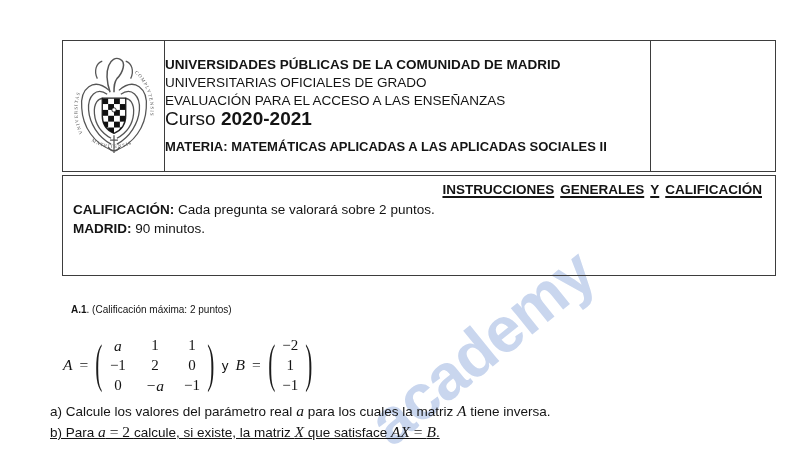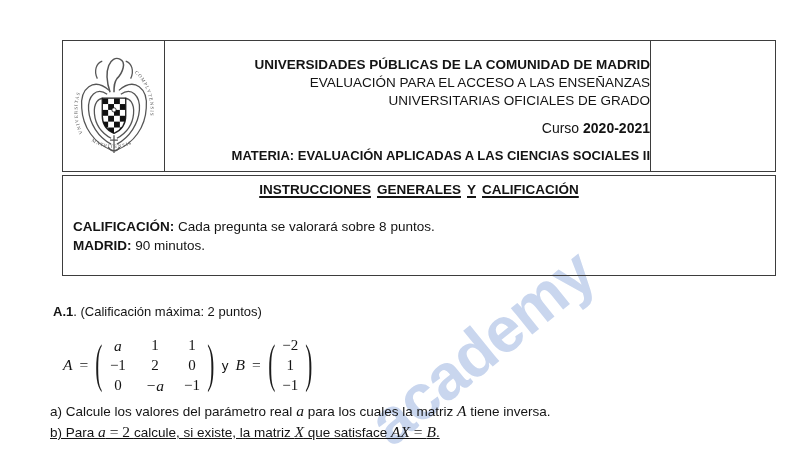--- a/index.html
+++ b/index.html
@@ -39,51 +39,51 @@
     background:transparent;
   }
   .logo-cell {
     width:102px;
     border-right:1.5px solid #3d3d3d;
     display:flex; align-items:center; justify-content:center;
   }
   .center-cell {
     flex:1;
     border-right:1.5px solid #3d3d3d;
-    text-align:right;
+    text-align:left;
     padding-top:15px;
   }
   .right-cell { width:124px; }
 
   .h-line1 { font-weight:bold; font-size:13.5px; line-height:18px; }
   .h-line2 { font-size:13.5px; line-height:18px; }
-  .h-curso { font-size:14px; line-height:18px; margin-top:9px; }
+  .h-curso { font-size:19px; line-height:18px; }
   .h-materia { font-weight:bold; font-size:13px; line-height:18px; margin-top:10px; white-space:nowrap; }
 
   
   .instr-box {
     position:absolute; left:62px; top:175px;
     width:714px; height:101px;
     border:1.5px solid #3d3d3d;
     padding:4px 10px 0 10px;
     font-size:13.5px;
     line-height:19px;
   }
-  .instr-title { text-align:center; font-weight:bold; margin-bottom:18px; }
+  .instr-title { text-align:right; font-weight:bold; margin-bottom:1px; }
   .instr-title .u {
     display:inline-block;
     margin:0 3px;
     text-decoration:underline;
     text-decoration-thickness:1.5px;
     text-underline-offset:2px;
   }
   .instr-box p { margin:0; }
 
   
-  .problem-title { position:absolute; left:53px; top:304px; font-size:13px; }
+  .problem-title { position:absolute; left:71px; top:304px; font-size:10px; }
   .matrix-line {
     position:absolute; left:63px; top:331px;
     height:68px;
     display:flex; align-items:center; gap:7px;
     font-size:13.5px;
   }
   .math { font-family:"Liberation Serif", serif; font-size:15.5px; }
   .mi { font-family:"Liberation Serif", serif; font-size:15.5px; font-style:italic; }
   .matrix { display:flex; align-items:center; font-family:"Liberation Serif", serif; font-size:15px; }
   .paren {
@@ -161,33 +161,33 @@
 
         <g font-size="5" letter-spacing="1" fill="#555" font-family="Liberation Serif, serif">
           <text><textPath href="#arcL">VNIVERSITAS</textPath></text>
           <text><textPath href="#arcR">COMPLVTENSIS</textPath></text>
           <text><textPath href="#arcB">MATRITENSIS</textPath></text>
         </g>
       </svg>
     </div>
     <div class="center-cell">
       <div class="h-line1">UNIVERSIDADES PÚBLICAS DE LA COMUNIDAD DE MADRID</div>
+      <div class="h-line2">UNIVERSITARIAS OFICIALES DE GRADO</div>
       <div class="h-line2">EVALUACIÓN PARA EL ACCESO A LAS ENSEÑANZAS</div>
-      <div class="h-line2">UNIVERSITARIAS OFICIALES DE GRADO</div>
       <div class="h-curso"><span style="white-space: pre-wrap;">Curso </span><b>2020-2021</b></div>
-      <div class="h-materia">MATERIA: EVALUACIÓN APLICADAS A LAS CIENCIAS SOCIALES II</div>
+      <div class="h-materia">MATERIA: MATEMÁTICAS APLICADAS A LAS APLICADAS SOCIALES II</div>
     </div>
     <div class="right-cell"></div>
   </div>
 
   <div class="instr-box">
     <div class="instr-title">
       <span class="u">INSTRUCCIONES</span><span class="u">GENERALES</span><span class="u">Y</span><span class="u">CALIFICACIÓN</span>
     </div>
-    <p><b>CALIFICACIÓN:</b><span style="white-space: pre-wrap;"> Cada pregunta se valorará sobre 8 puntos.</span></p>
+    <p><b>CALIFICACIÓN:</b><span style="white-space: pre-wrap;"> Cada pregunta se valorará sobre 2 puntos.</span></p>
     <p><b>MADRID:</b><span style="white-space: pre-wrap;"> 90 minutos.</span></p>
   </div>
 
   <div class="problem-title"><b>A.1</b><span>. (Calificación máxima: 2 puntos)</span></div>
 
   <div class="matrix-line">
     <span class="mi">A</span>
     <span class="math">=</span>
     <span class="matrix">
       <span class="paren">(</span>

